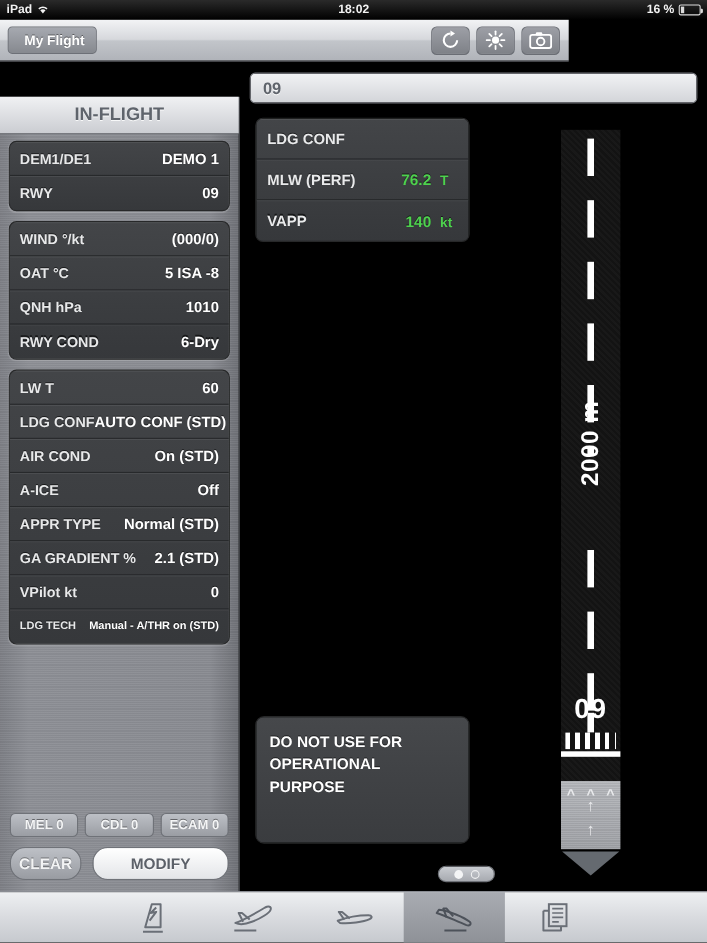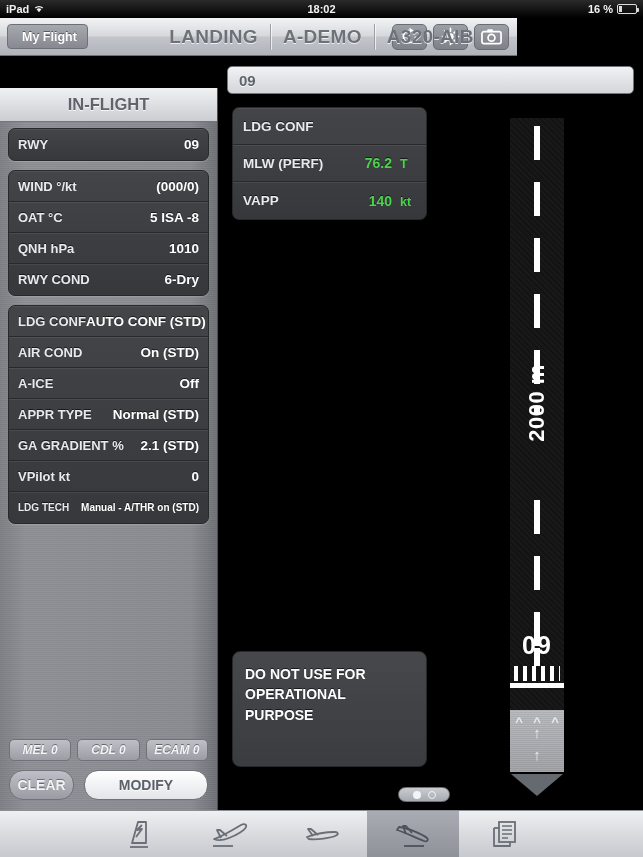--- a/index.html
+++ b/index.html
@@ -99,21 +99,21 @@
   }
   .row:last-child { border-bottom: none; }
   .row .lbl { font-size: 13px; font-weight: bold; color: #e8e9ea;
               text-shadow: 0 -1px 0 rgba(0,0,0,.6); white-space: nowrap; }
   .row .val { font-size: 13.5px; font-weight: bold; color: #ffffff;
               text-shadow: 0 -1px 0 rgba(0,0,0,.6); white-space: nowrap; }
   .row.small .lbl { font-size: 10px; }
   .row.small .val { font-size: 10px; }
 
   .sb-footer { position: absolute; left: 0; right: 0; bottom: 0; padding: 0 9px 10px 9px; }
-  .pillrow { display: flex; gap: 6px; margin-bottom: 9px; font-style: italic; }
+  .pillrow { display: flex; gap: 6px; margin-bottom: 9px; }
   .pill {
     flex: 1; height: 22px; border-radius: 5px;
     background: linear-gradient(#bdc0c6, #9a9da3);
     border: 1px solid #6f7278;
     display: flex; align-items: center; justify-content: center;
     font-size: 12px; font-weight: bold; color: #f4f5f6;
     text-shadow: 0 -1px 0 rgba(0,0,0,.45);
   }
   .btnrow { display: flex; gap: 10px; }
   .btn {
@@ -255,27 +255,20 @@
       <span>16 %</span>
       <span class="batt">
           <span class="fill"></span>
         </span>
     </div>
   </div>
 
   <div class="navbar">
     <div class="backbtn">
       <span>My Flight</span>
-    </div>
-    <div class="titles">
-      <span class="t">LANDING</span>
-      <span class="sep"></span>
-      <span class="t">A-DEMO</span>
-      <span class="sep"></span>
-      <span class="t">A320-AIB</span>
     </div>
     <div class="navtools">
       <div class="navbtn">
         <svg width="19" height="19" viewBox="0 0 20 20">
           <path d="M10 3.6 A6.4 6.4 0 1 0 16.4 10" fill="none" stroke="#fff" stroke-width="2"></path>
           <path d="M10 0.8 L10 6.4 L14.4 3.6 Z" fill="#fff"></path>
         </svg>
       </div>
       <div class="navbtn">
         <svg width="19" height="19" viewBox="0 0 20 20">
@@ -300,20 +293,24 @@
         </svg>
       </div>
     </div>
   </div>
 
   <div class="sidebar">
     <div class="sb-header">IN-FLIGHT</div>
     <div class="sb-body" id="sb-body">
         <div class="group">
           <div class="row">
+            <span class="lbl">DEM1/DE1</span>
+            <span class="val">DEMO 1</span>
+          </div>
+          <div class="row">
             <span class="lbl">RWY</span>
             <span class="val">09</span>
           </div>
         </div>
         <div class="group">
           <div class="row">
             <span class="lbl">WIND  °/kt</span>
             <span class="val">(000/0)</span>
           </div>
           <div class="row">
@@ -323,20 +320,24 @@
           <div class="row">
             <span class="lbl">QNH  hPa</span>
             <span class="val">1010</span>
           </div>
           <div class="row">
             <span class="lbl">RWY COND</span>
             <span class="val">6-Dry</span>
           </div>
         </div>
         <div class="group">
+          <div class="row">
+            <span class="lbl">LW  T</span>
+            <span class="val">60</span>
+          </div>
           <div class="row">
             <span class="lbl">LDG CONF</span>
             <span class="val">AUTO CONF (STD)</span>
           </div>
           <div class="row">
             <span class="lbl">AIR COND</span>
             <span class="val">On (STD)</span>
           </div>
           <div class="row">
             <span class="lbl">A-ICE</span>

